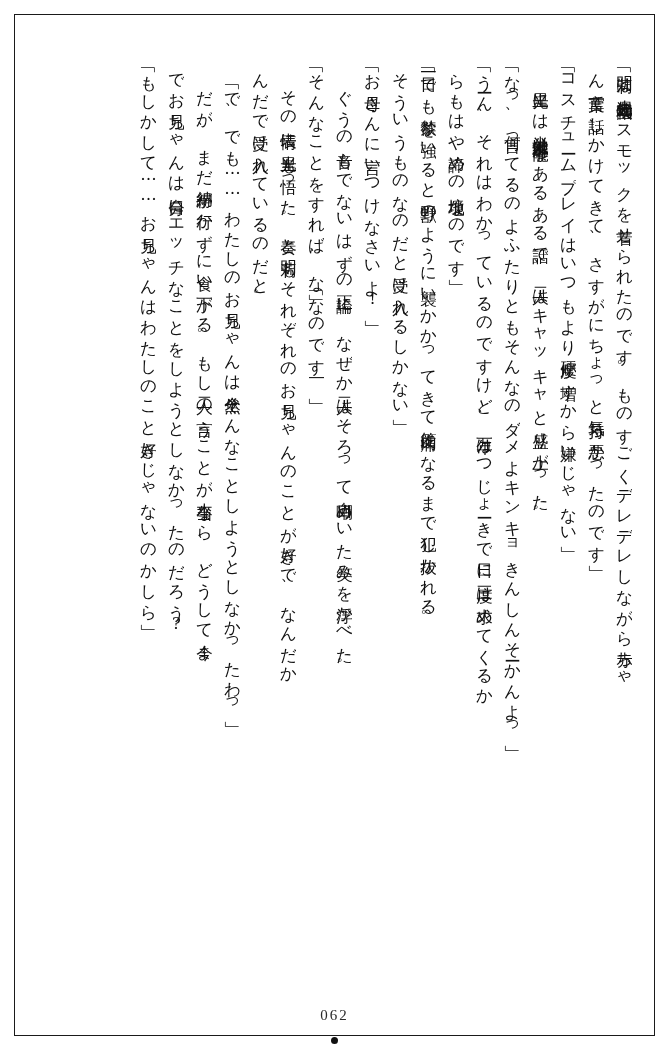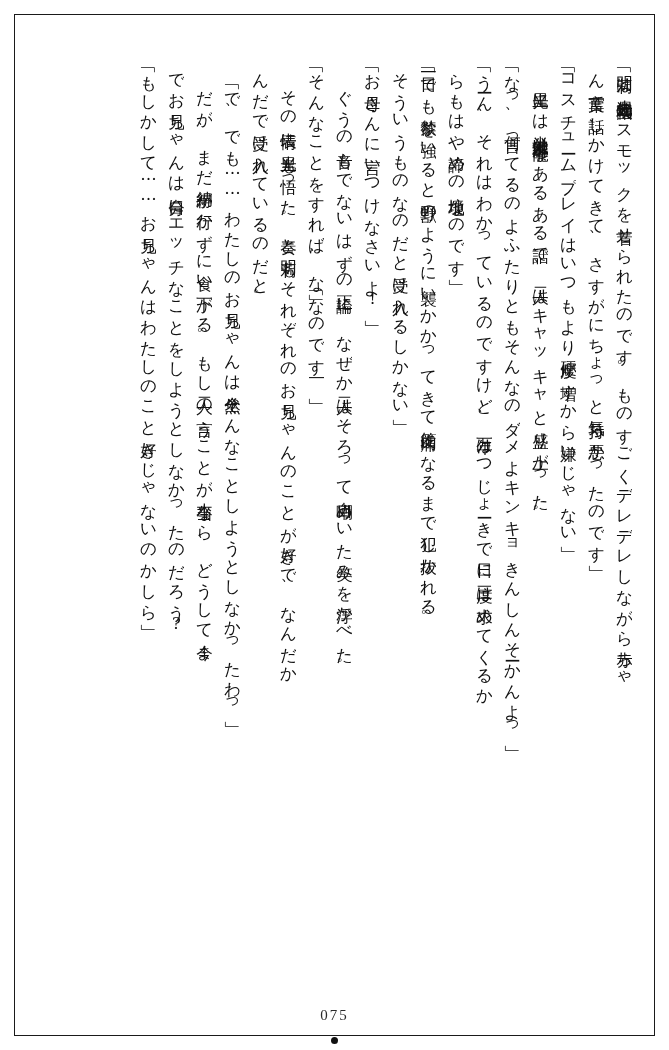--- a/index.html
+++ b/index.html
@@ -100,15 +100,15 @@
     <div class="line indent-1">ぐうの音もでないはずの正論に、なぜか二人はそろって自嘲めいた笑みを浮かべた。</div>
     <div class="line">「そんなことをすれば、な」「なのです—」</div>
     <div class="line indent-1">その表情に光里も悟った。奏と明莉もそれぞれのお兄ちゃんのことが好きで、なんだか</div>
     <div class="line">んだで受け入れているのだと。</div>
     <div class="line indent-1">「で、でも……わたしのお兄ちゃんは全然そんなことしようとしなかったわっ」</div>
     <div class="line indent-1">だが、まだ納得が行かずに食い下がる。もし二人の言うことが本当なら、どうして今ま</div>
     <div class="line">でお兄ちゃんは自分にエッチなことをしようとしなかったのだろう?</div>
     <div class="line">「もしかして……お兄ちゃんはわたしのこと好きじゃないのかしら」</div>
   </div>
 
-  <div class="page-number">075</div>
+  <div class="page-number">062</div>
   <div class="bottom-mark"></div>
 </div>
 
 </body></html>

